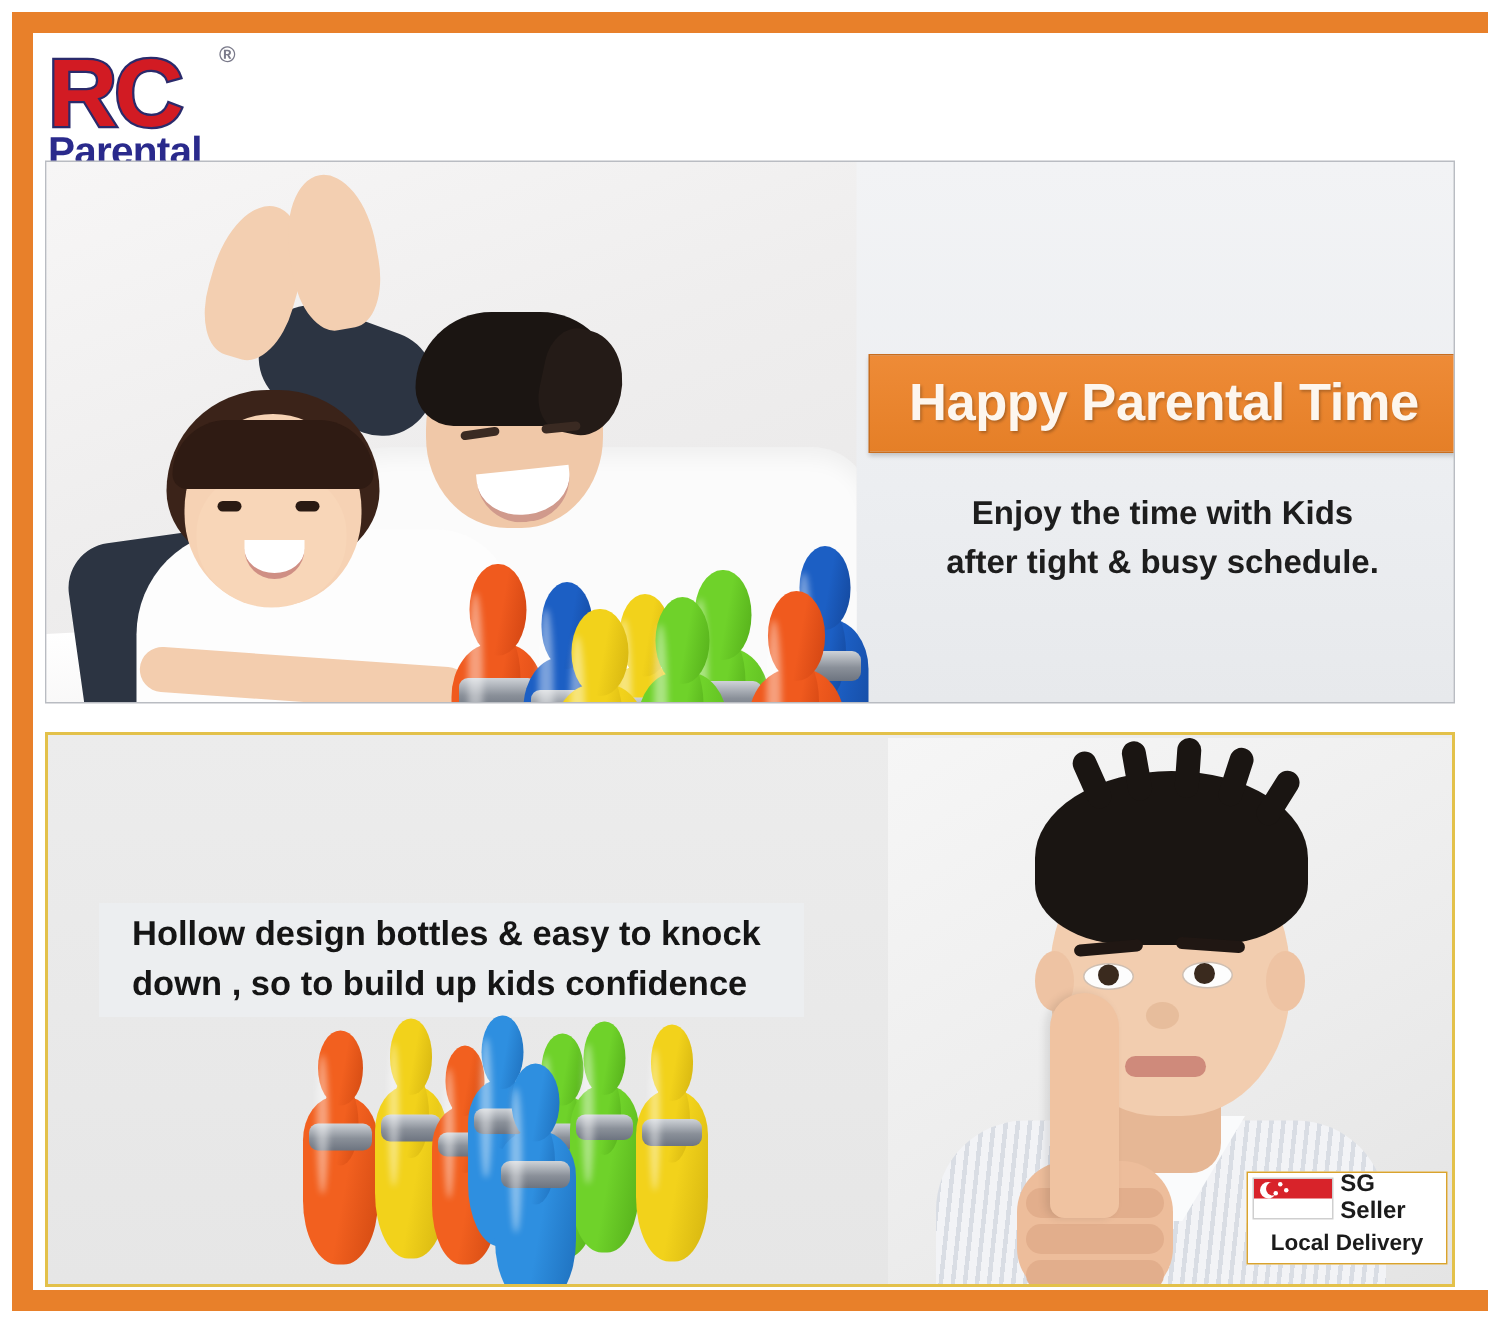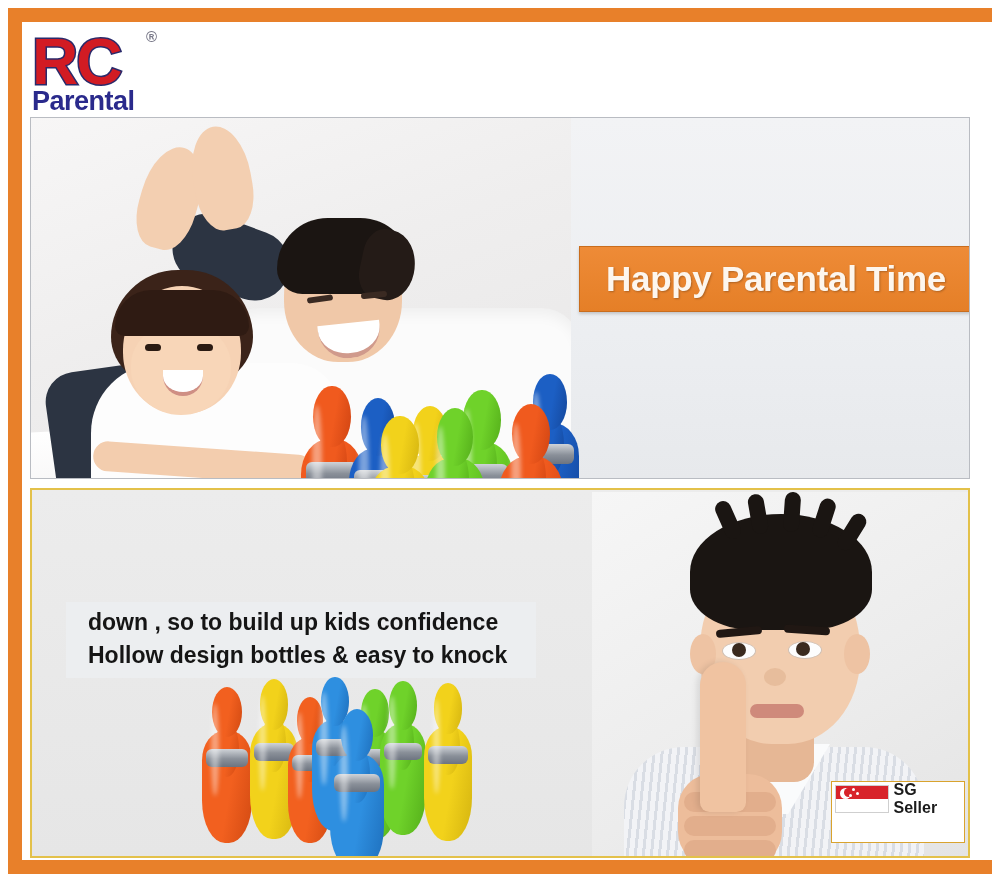--- a/index.html
+++ b/index.html
@@ -49,21 +49,21 @@
   .logo-baby{
     position:absolute;left:10px;top:66px;
     font-size:27px;font-weight:bold;
     color:#2A2A8C;
     letter-spacing:-0.5px;
     line-height:1;
   }
 
   
   .panel-top{
-    position:absolute;left:8px;top:95px;width:940px;height:362px;
+    position:absolute;left:8px;top:85px;width:940px;height:362px;
     border:1px solid #b9bcc2;
     background:linear-gradient(180deg,#f2f3f5 0%,#eceef1 60%,#e7e9ec 100%);
     box-sizing:border-box;
     overflow:hidden;
   }
   .panel-bottom{
     position:absolute;left:8px;top:466px;width:940px;height:370px;
     border:2px solid #E3C14A;
     background:linear-gradient(180deg,#ececec 0%,#e6e6e6 100%);
     box-sizing:border-box;
@@ -453,28 +453,32 @@
             <div class="head" style="background: linear-gradient(100deg, rgb(240, 90, 30) 0%, rgb(240, 90, 30) 55%, rgb(208, 68, 18) 100%);"></div>
             <div class="band"></div>
             <div class="gloss"></div>
           </div>
         </div>
 
       <div class="banner-orange">
         <span class="txt">Happy Parental Time</span>
       </div>
 
+      <div class="sub-top">
+        <span>Enjoy the time with Kids</span>
+        <span>after tight &amp; busy schedule.</span>
+      </div>
     </div>
 
     <div class="panel-bottom">
 
 
       <div class="sub-bottom">
+        <div>Hollow design bottles &amp; easy to knock</div>
         <div>down , so to build up kids confidence</div>
-        <div>Hollow design bottles &amp; easy to knock</div>
       </div>
 
       <div class="pins-bottom">
           <div class="pin" style="left: 0px; top: 12px; width: 50px; height: 156px; z-index: 1;">
             <div class="body" style="background: linear-gradient(100deg, rgb(242, 96, 31) 0%, rgb(242, 96, 31) 55%, rgb(210, 74, 18) 100%);"></div>
             <div class="neck" style="background: linear-gradient(100deg, rgb(242, 96, 31) 0%, rgb(242, 96, 31) 55%, rgb(210, 74, 18) 100%);"></div>
             <div class="head" style="background: linear-gradient(100deg, rgb(242, 96, 31) 0%, rgb(242, 96, 31) 55%, rgb(210, 74, 18) 100%);"></div>
             <div class="band"></div>
             <div class="gloss"></div>
           </div>
@@ -561,18 +565,19 @@
             <div class="sg-flag">
               <div class="red">
                 <div class="moon"></div>
                 <div class="star st1"></div>
                 <div class="star st2"></div>
                 <div class="star st3"></div>
               </div>
             </div>
             <span class="sg-seller">SG Seller</span>
           </div>
+          <div class="sg-local">Local Delivery</div>
         </div>
       </div>
     </div>
 
   </div>
 </div>
 
 </body></html>

